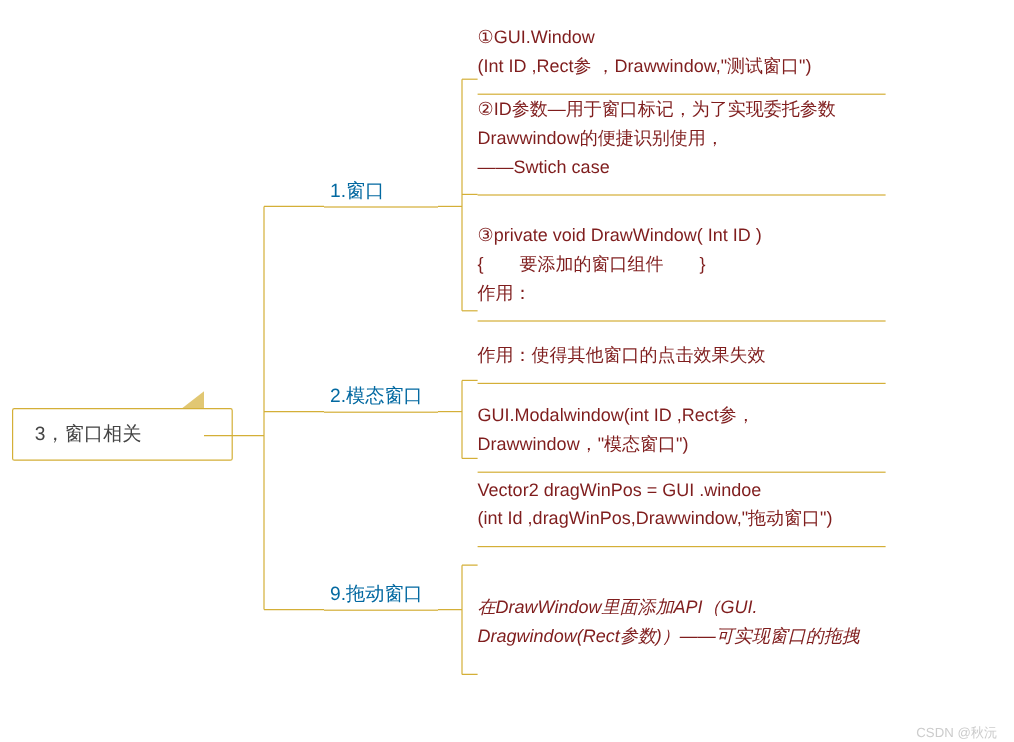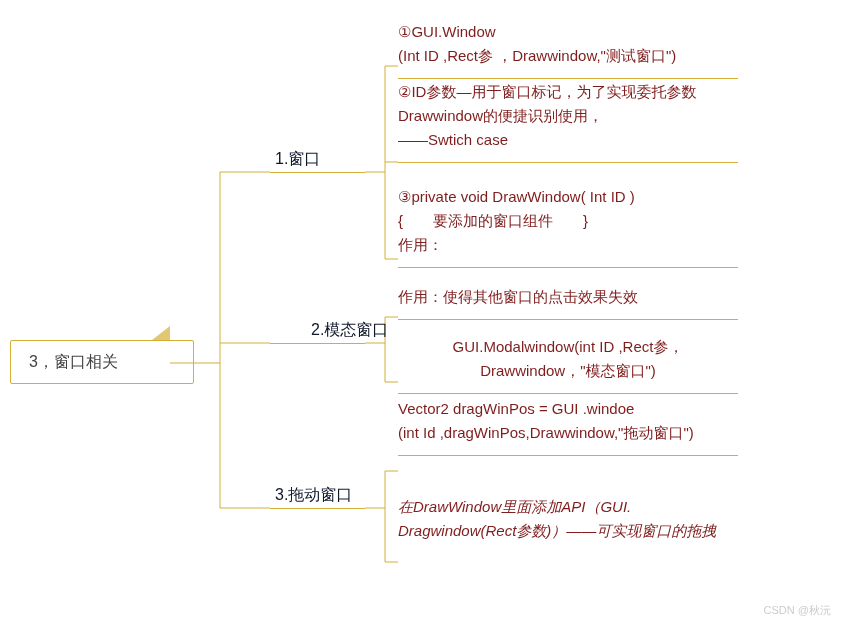--- a/index.html
+++ b/index.html
@@ -30,46 +30,46 @@
       left: 152px;
       top: 326px;
       width: 0; height: 0;
       border-left: 18px solid transparent;
       border-bottom: 14px solid #d4af37;
       opacity: 0.7;
     }
     .lvl1 {
       position: absolute;
       font-size: 16px;
-      color: #0f172a;
+      color: #0369a1;
       font-weight: 500;
     }
     .lvl1.a { left: 275px; top: 149px; }
-    .lvl1.b { left: 275px; top: 320px; margin-left: 36px; }
+    .lvl1.b { left: 275px; top: 320px; }
     .lvl1.c { left: 275px; top: 485px; }
     .lvl1-line { position: absolute; left: 270px; height: 1px; background: #d4af37; width: 95px; }
     .lvl1-line.a { top: 172px; }
     .lvl1-line.b { top: 343px; }
     .lvl1-line.c { top: 508px; }
     .leaf {
       position: absolute;
       left: 398px;
       width: 340px;
       font-size: 15px;
       line-height: 1.6;
       color: #7f1d1d;
       border-bottom: 1px solid #d4af37;
       padding-bottom: 10px;
     }
     .leaf.last { border-bottom: none; }
     .leaf.l1 { top: 20px; }
     .leaf.l2 { top: 80px; }
     .leaf.l3 { top: 185px; }
     .leaf.l4 { top: 285px; font-family: Liberation Serif, serif; }
-    .leaf.l5 { top: 335px; text-align: center; }
+    .leaf.l5 { top: 335px; }
     .leaf.l6 { top: 397px; }
     .leaf.l7 { top: 495px; font-style: italic; }
     svg.connectors { position: absolute; left: 0; top: 0; width: 845px; height: 618px; pointer-events: none; }
     svg.connectors path, svg.connectors line { stroke: #d4af37; stroke-width: 1; fill: none; }
     .watermark {
       position: absolute;
       right: 14px;
       bottom: 0;
       font-size: 11px;
       color: #cccccc;
@@ -108,21 +108,21 @@
 
 <div class="root-box">
   <span>3，窗口相关</span>
 </div>
 <div class="fold"></div>
 
 <div class="lvl1 a">1.窗口</div>
 <div class="lvl1-line a"></div>
 <div class="lvl1 b">2.模态窗口</div>
 <div class="lvl1-line b"></div>
-<div class="lvl1 c">3.拖动窗口</div>
+<div class="lvl1 c">9.拖动窗口</div>
 <div class="lvl1-line c"></div>
 
 <div class="leaf l1">①GUI.Window<br>(Int ID ,Rect参 ，Drawwindow,"测试窗口")</div>
 <div class="leaf l2">②ID参数—用于窗口标记，为了实现委托参数Drawwindow的便捷识别使用，<br>——Swtich case</div>
 <div class="leaf l3">③private void DrawWindow( Int ID )<br>{　　要添加的窗口组件　　}<br>作用：</div>
 <div class="leaf l4">作用：使得其他窗口的点击效果失效</div>
 <div class="leaf l5">GUI.Modalwindow(int ID ,Rect参，Drawwindow，"模态窗口")</div>
 <div class="leaf l6">Vector2 dragWinPos = GUI .windoe<br>(int Id ,dragWinPos,Drawwindow,"拖动窗口")</div>
 <div class="leaf l7 last">在DrawWindow里面添加API（GUI. Dragwindow(Rect参数)）——可实现窗口的拖拽</div>
 

